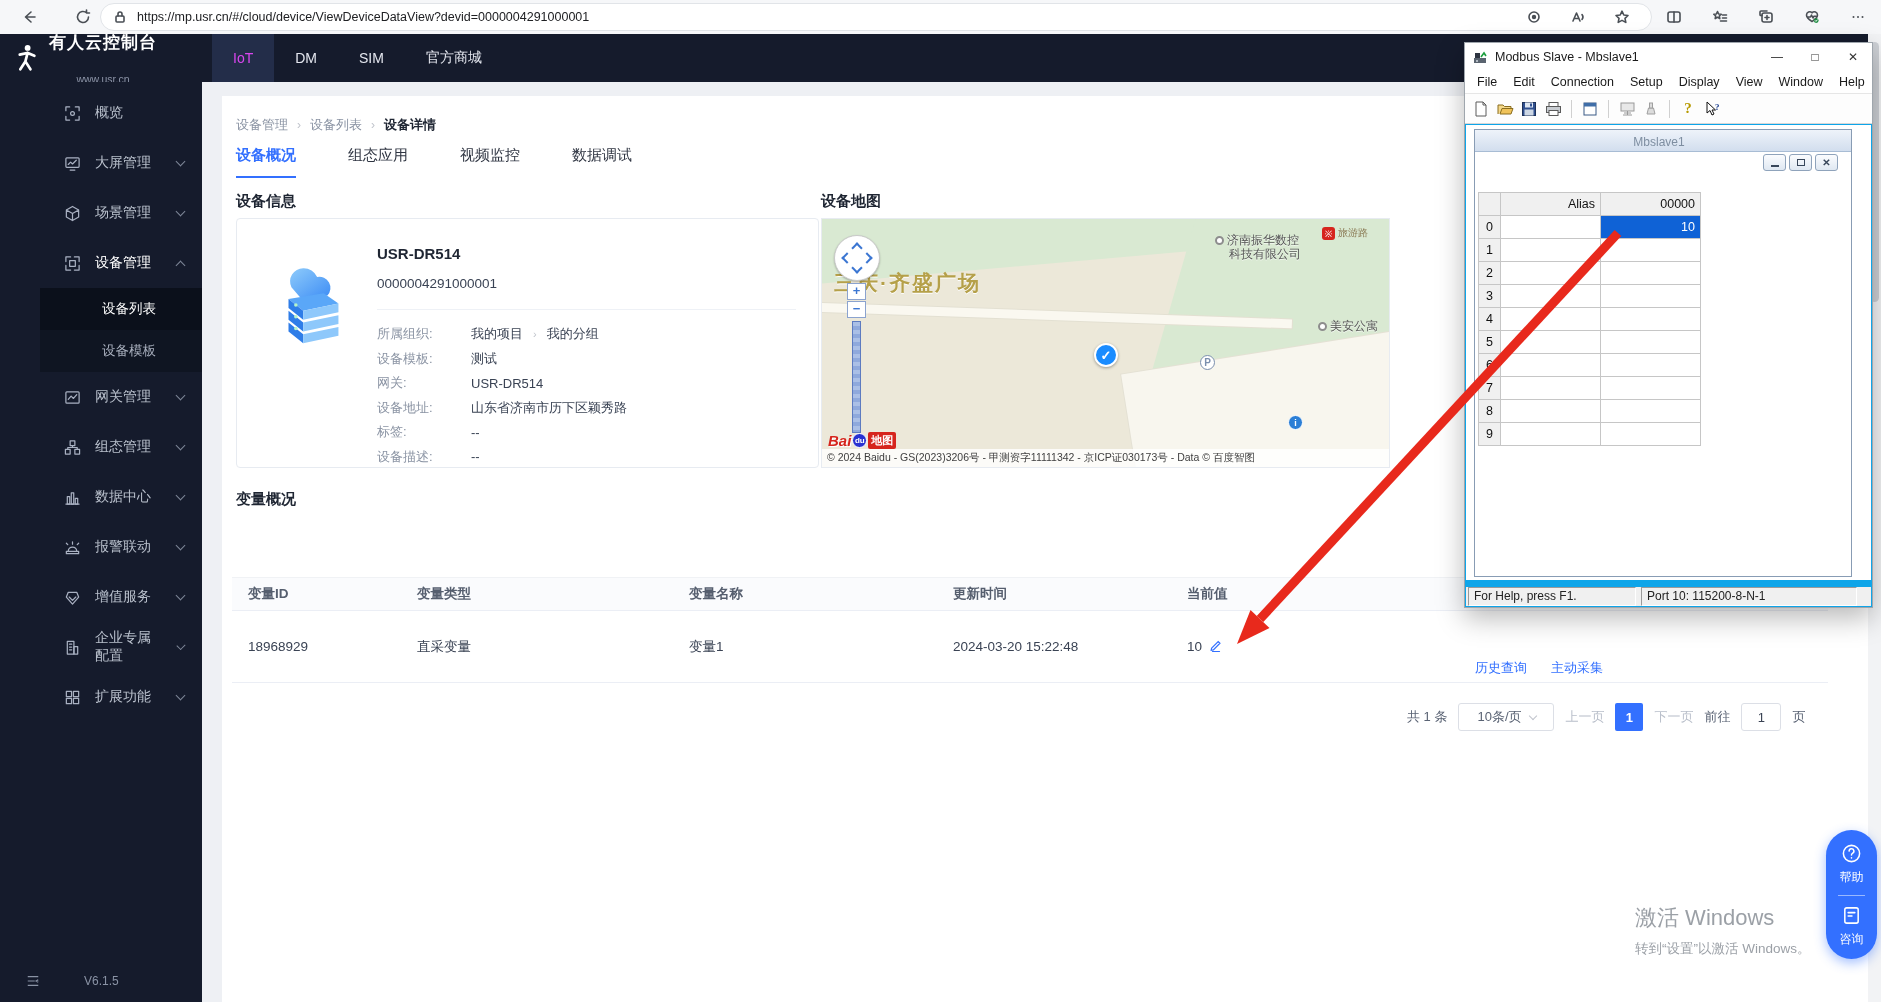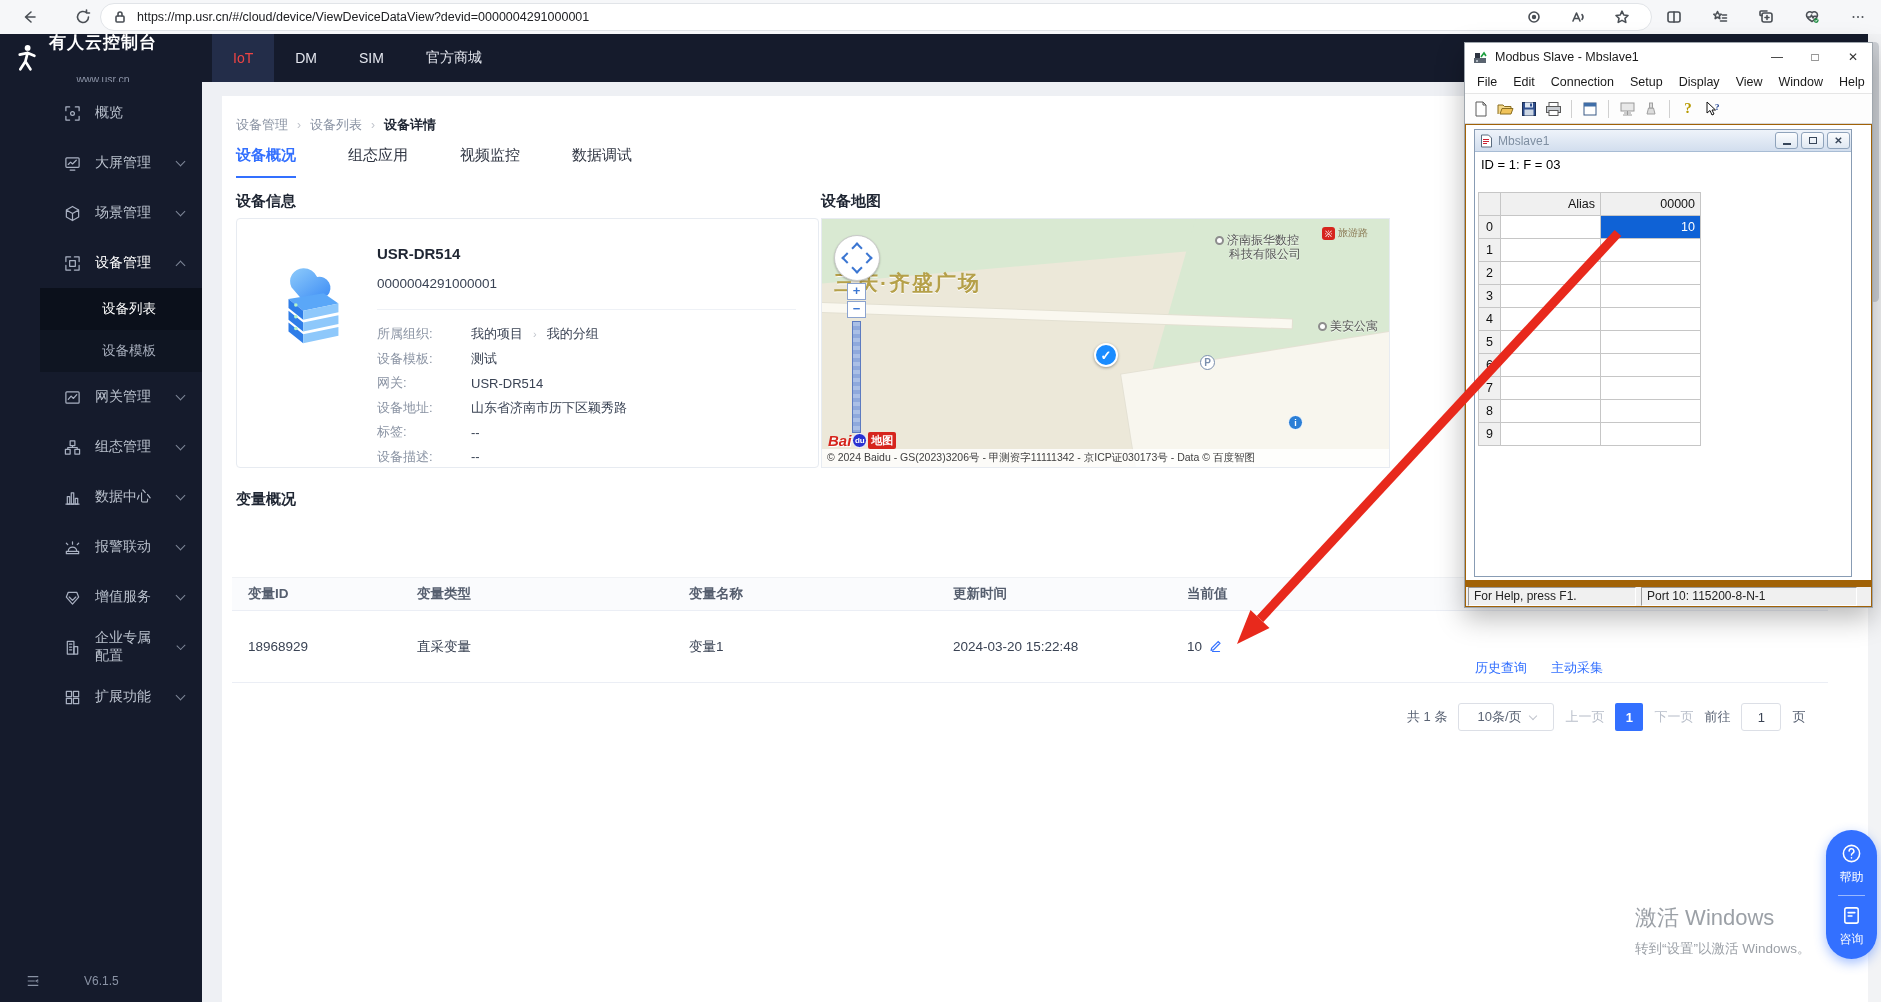--- a/index.html
+++ b/index.html
@@ -16,21 +16,21 @@
   .out-icons { position:absolute; right:8px; top:3px; height:28px; display:flex; gap:16px; align-items:center; }
 
   
   .navbar { position:absolute; left:0; top:34px; width:100%; height:48px; background:#151b2c; display:flex; z-index:4; }
   .brand { width:202px; display:flex; align-items:center; gap:9px; padding-left:13px; }
   .brand-txt { display:flex; flex-direction:column; align-items:center; }
   .brand-title { color:#fff; font-size:17px; font-weight:700; letter-spacing:1px; }
   .brand-sub { color:#8d95a8; font-size:10.5px; margin-top:19px; }
   .nav-tabs { display:flex; margin-left:10px; }
   .nav-tab { padding:0 21px; display:flex; align-items:center; color:#e4e7ef; font-size:14px; cursor:pointer; }
-  .nav-tab.active { background:#232d49; color:#ef4444; }
+  .nav-tab.active { background:#232d49; color:#d946ef; }
 
   
   .sidebar { position:absolute; left:0; top:82px; width:202px; bottom:0; background:#151b2c; color:#b9c0cc; z-index:4; padding-top:6px;padding-left:40px; }
   .side-item { height:50px; display:flex; align-items:center; gap:14px; padding:0 18px 0 24px; font-size:14px; cursor:pointer; }
   .side-item.parent-active { color:#fff; }
   .side-item svg { width:17px; height:17px; stroke:#a9b1c2; fill:none; stroke-width:1.3; stroke-linecap:round; stroke-linejoin:round; flex:none; }
   .chev { width:7px; height:7px; border-right:1.5px solid #7e8798; border-bottom:1.5px solid #7e8798; transform:rotate(45deg); margin-left:auto; margin-top:-3px; }
   .chev.up { transform:rotate(-135deg); margin-top:4px; }
   .submenu { background:#0f1522; }
   .sub-item { height:42px; display:flex; align-items:center; padding-left:62px; font-size:13.5px; color:#aab1bf; cursor:pointer; }
@@ -121,33 +121,33 @@
   .psel .chev2 { width:6px; height:6px; border-right:1.4px solid #c0c4cc; border-bottom:1.4px solid #c0c4cc; transform:rotate(45deg); margin-top:-2px; }
   .pgray { color:#b9bfca; cursor:pointer; }
   .pcur { width:28px; height:28px; background:#3370ff; color:#fff; border-radius:2px; display:flex; align-items:center; justify-content:center; font-weight:700; cursor:pointer; }
   .goto-in { width:40px; height:28px; border:1px solid #dcdfe6; border-radius:3px; text-align:center; font-size:13px; color:#3a4354; outline:none; font-family:"Liberation Sans",sans-serif; }
 
   
   .scrollbar { position:absolute; right:0; top:34px; bottom:0; width:13px; background:#f2f3f5; z-index:6; }
   .scroll-thumb { position:absolute; left:2px; right:2px; top:8px; height:260px; background:#cdd0d5; border-radius:5px; }
 
   
-  .mbw { position:absolute; left:1464px; top:42px; width:409px; height:566px; background:#a16207; border:1px solid #9fa6ad; box-shadow:0 10px 26px rgba(0,0,0,.28); z-index:50; color:#111; }
+  .mbw { position:absolute; left:1464px; top:42px; width:409px; height:566px; background:#0ea5e9; border:1px solid #9fa6ad; box-shadow:0 10px 26px rgba(0,0,0,.28); z-index:50; color:#111; }
   .mb-title { height:28px; background:#fff; display:flex; align-items:center; padding-left:8px; gap:7px; }
   .mb-tname { font-size:12.5px; color:#1a1a1a; }
   .mb-ctrl { margin-left:auto; display:flex; height:28px; }
   .mb-cbtn { width:38px; display:flex; align-items:center; justify-content:center; font-size:12px; color:#333; cursor:pointer; }
   .mb-menu { height:23px; background:#fff; display:flex; align-items:center; padding-left:4px; border-bottom:1px solid #e6e6e6; }
   .mb-mi { padding:0 8px; font-size:12.5px; color:#1a1a1a; cursor:pointer; }
   .mb-tools { height:30px; background:#fdfdfd; border-bottom:1px solid #d7d7d7; display:flex; align-items:center; padding-left:7px; gap:6px; }
   .tsep { width:1px; height:18px; background:#d0d0d0; margin:0 3px; }
   .tool { width:18px; height:18px; display:flex; align-items:center; justify-content:center; cursor:pointer; }
   .mb-client { position:absolute; left:1px; right:1px; top:82px; bottom:27px; background:#fff; }
   .mb-child { position:absolute; left:8px; top:4px; width:378px; height:448px; border:1px solid #889cb4; background:#fff; }
-  .mbc-title { height:22px; background:linear-gradient(#eef3fa,#d2deee); display:flex; align-items:center; gap:5px; padding:0 1px 0 5px; border-bottom:1px solid #a8bcd4; }
+  .mbc-title { height:22px; background:linear-gradient(#eef3fa,#d2deee); display:flex; align-items:center; gap:5px; padding:0 13px 0 5px; border-bottom:1px solid #a8bcd4;flex-direction:column; }
   .mbc-name { font-size:12px; color:#7e8ea1; }
   .mbc-btns { margin-left:auto; display:flex; gap:3px; }
   .mbc-b { width:23px; height:17px; background:linear-gradient(#fbfcfe,#dfe8f2); border:1px solid #8fa3bb; border-radius:3px; display:flex; align-items:center; justify-content:center; cursor:pointer; }
   .glyph-min { width:8px; border-bottom:2px solid #37465a; margin-top:7px; }
   .glyph-res { width:8px; height:7px; border:1.5px solid #37465a; }
   .glyph-x { font-size:10px; color:#37465a; font-weight:700; line-height:1; }
   .mbc-idline { padding:5px 6px; font-size:13px; color:#000; height:40px; }
   .mbg { position:absolute; left:3px; top:62px; border-collapse:collapse; }
   .mbg th, .mbg td { border:1px solid #c6c6c6; font-size:12.5px; font-weight:400; height:23px; padding:0 5px; }
   .mbg .hd { background:#f0f0f0; text-align:right; }
@@ -634,21 +634,20 @@
                 <span class="glyph-min"></span>
               </span>
             <span class="mbc-b">
                 <span class="glyph-res"></span>
               </span>
             <span class="mbc-b">
                 <span class="glyph-x">✕</span>
               </span>
           </div>
         </div>
-        <div class="mbc-idline">ID = 1: F = 03</div>
         <table class="mbg">
           <tbody>
               <tr>
             <th class="hd rn"></th>
             <th class="hd al">Alias</th>
             <th class="hd va">00000</th>
           </tr>
           <tr>
                 <td class="rn">0</td>
                 <td class="al"></td>

